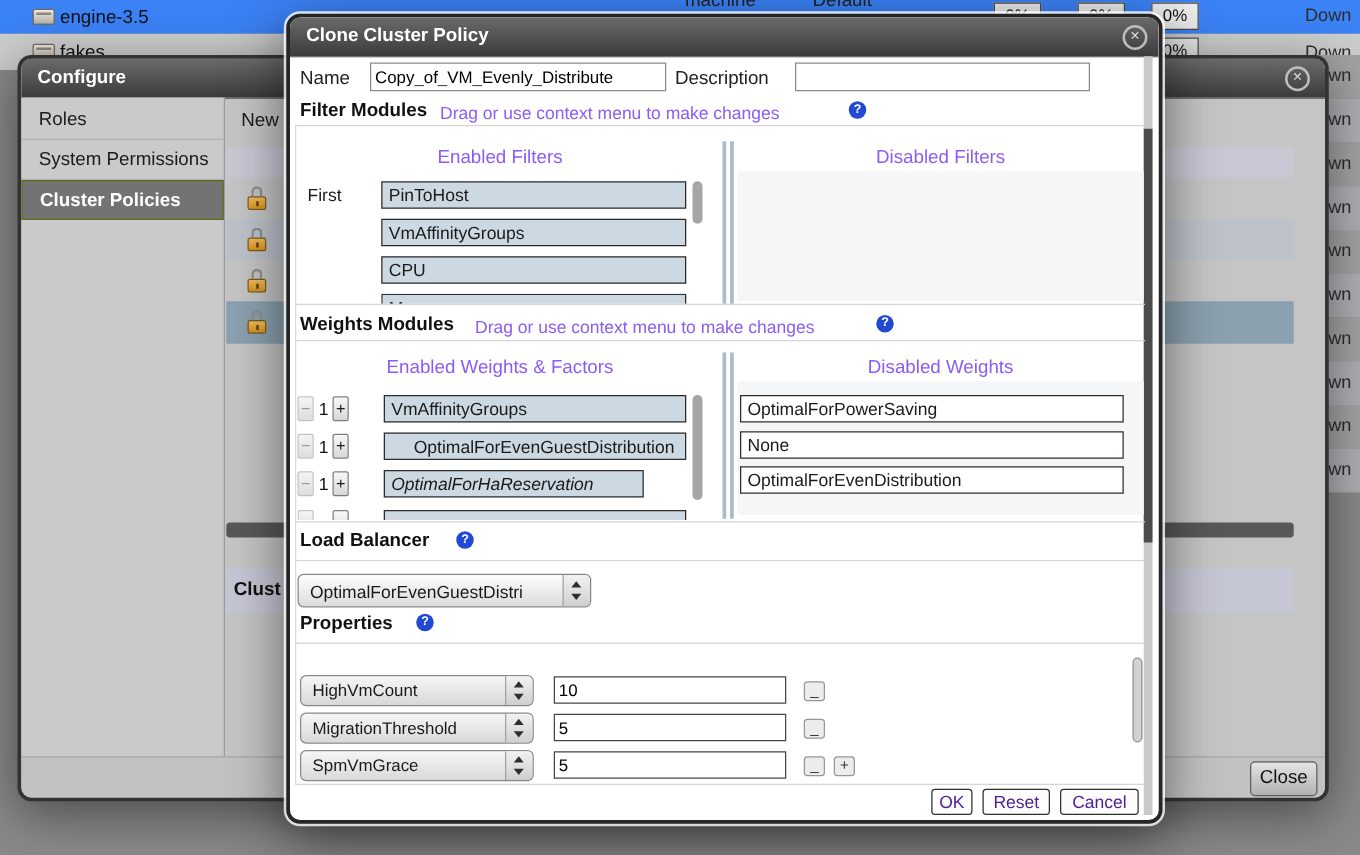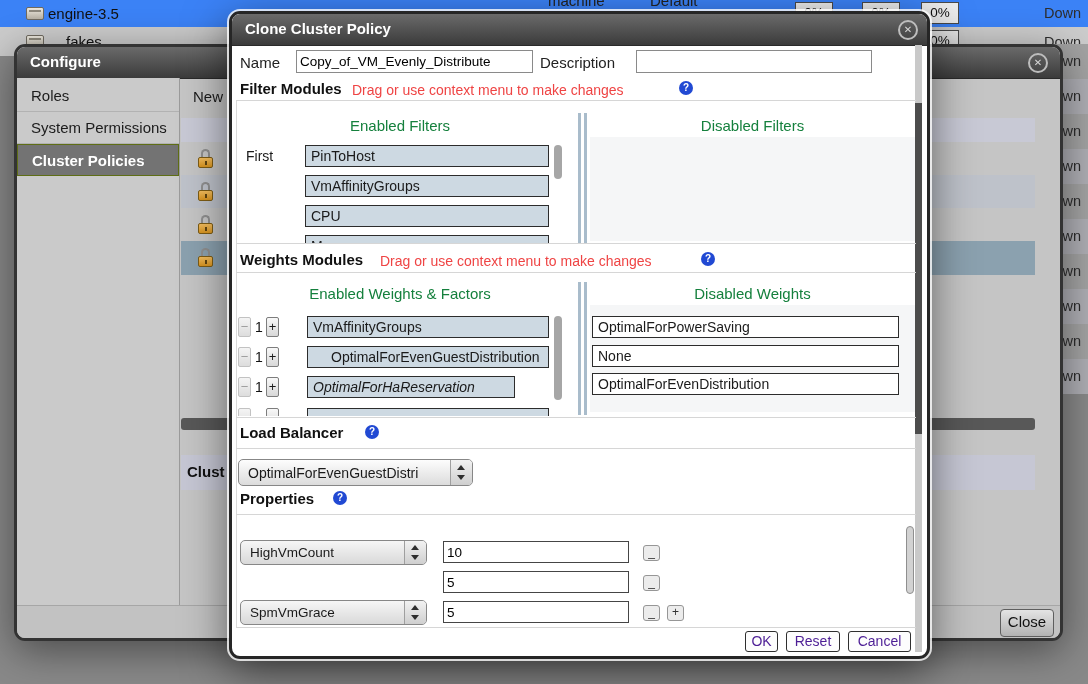--- a/index.html
+++ b/index.html
@@ -42,24 +42,24 @@
   .lock .bd{width:15px;height:11px;background:linear-gradient(#f3bd5e,#d8941f);
             border:1px solid #7d5c15;border-radius:2px;box-sizing:border-box;position:relative;}
   .lock .bd::after{content:"";position:absolute;left:6px;top:3px;width:2px;height:4px;background:#5f4410;}
   .btn-gray{background:linear-gradient(#e4e4e4,#b2b2b2);border:1px solid #5e5e5e;
             border-radius:4px;font-size:15px;text-align:center;color:#111;}
   
   #clone{left:229px;top:11px;width:701px;height:648px;background:#fff;border:3px solid #262626;
          box-shadow:0 0 0 2px rgba(255,255,255,.8),0 12px 45px rgba(0,0,0,.55);z-index:20;}
   .lbl{font-size:15px;color:#222;}
   .blbl{font-size:15px;font-weight:bold;color:#111;}
-  .hint{font-size:14px;color:#ef4444;}
+  .hint{font-size:14px;color:#8b5cf6;}
   .tinput{border:1px solid #8a8a8a;background:#fff;font-size:13.5px;padding:0 3px;
           font-family:"Liberation Sans",sans-serif;box-sizing:border-box;}
-  .colhead{font-size:15px;color:#15803d;text-align:center;}
+  .colhead{font-size:15px;color:#8b5cf6;text-align:center;}
   .fitem{width:244px;height:22px;background:#cdd9e2;border:1px solid #2c2c2c;
          box-sizing:border-box;font-size:14px;line-height:20px;padding-left:5px;}
   .ditem{width:307px;height:22px;background:#fff;border:1px solid #2c2c2c;
          box-sizing:border-box;font-size:14px;line-height:20px;padding-left:5px;}
   .dpanel{background:#f5f6f7;}
   .splitter{width:9px;}
   .splitter::before,.splitter::after{content:"";position:absolute;top:0;bottom:0;width:3px;background:#a9bccb;}
   .splitter::before{left:0;} .splitter::after{right:0;}
   .thumb{width:8px;border-radius:4px;background:#a6a6a6;}
   .spin{width:13px;height:20px;box-sizing:border-box;text-align:center;line-height:18px;
@@ -90,21 +90,21 @@
   <div class="abs host-name" style="left:48px;top:5px;">engine-3.5</div>
   <div class="abs frag" style="left:548px;top:-8px;">machine</div>
   <div class="abs frag" style="left:650px;top:-8px;">Default</div>
   <div class="abs badge" style="left:795px;top:2px;">0%</div>
   <div class="abs badge" style="left:862px;top:2px;">0%</div>
   <div class="abs badge" style="left:921px;top:2px;">0%</div>
   <div class="abs statustx" style="left:1044px;top:5px;">Down</div>
 </div>
 <div class="abs host-row" style="top:27px;height:29px;background:#cccccc;">
   <div class="abs host-icon" style="left:26px;top:8px;"></div>
-  <div class="abs host-name" style="left:48px;top:6px;margin-left:18px;">fakes</div>
+  <div class="abs host-name" style="left:48px;top:6px;">fakes</div>
   <div class="abs badge" style="left:921px;top:3px;">0%</div>
   <div class="abs statustx" style="left:1044px;top:7px;">Down</div>
 </div>
 
 <div class="abs strip-row" style="top:44px;background:#a3a3a3;">
     <span>Down</span>
   </div>
 <div class="abs strip-row" style="top:79px;background:#aeaeb4;">
     <span>Down</span>
   </div>
@@ -269,20 +269,27 @@
   <div class="abs mselect" style="left:8px;top:526px;width:187px;height:25px;background:linear-gradient(#f6f6f6,#d9d9d9);">
     <div class="tx" style="font-size:13.5px;">HighVmCount</div>
     <div class="stp">
         <div class="tri-up" style="top:4px;"></div>
         <div class="tri-dn" style="bottom:4px;"></div>
       </div>
   </div>
   <input class="abs tinput" style="left: 211px; top: 527px; width: 186px; height: 22px; border-color: rgb(69, 69, 69);" value="10">
   <div class="abs minibtn" style="left:411px;top:531px;">_</div>
 
+  <div class="abs mselect" style="left:8px;top:556px;width:187px;height:25px;background:linear-gradient(#f6f6f6,#d9d9d9);">
+    <div class="tx" style="font-size:13.5px;">MigrationThreshold</div>
+    <div class="stp">
+        <div class="tri-up" style="top:4px;"></div>
+        <div class="tri-dn" style="bottom:4px;"></div>
+      </div>
+  </div>
   <input class="abs tinput" style="left: 211px; top: 557px; width: 186px; height: 22px; border-color: rgb(69, 69, 69);" value="5">
   <div class="abs minibtn" style="left:411px;top:561px;">_</div>
 
   <div class="abs mselect" style="left:8px;top:586px;width:187px;height:25px;background:linear-gradient(#f6f6f6,#d9d9d9);">
     <div class="tx" style="font-size:13.5px;">SpmVmGrace</div>
     <div class="stp">
         <div class="tri-up" style="top:4px;"></div>
         <div class="tri-dn" style="bottom:4px;"></div>
       </div>
   </div>

